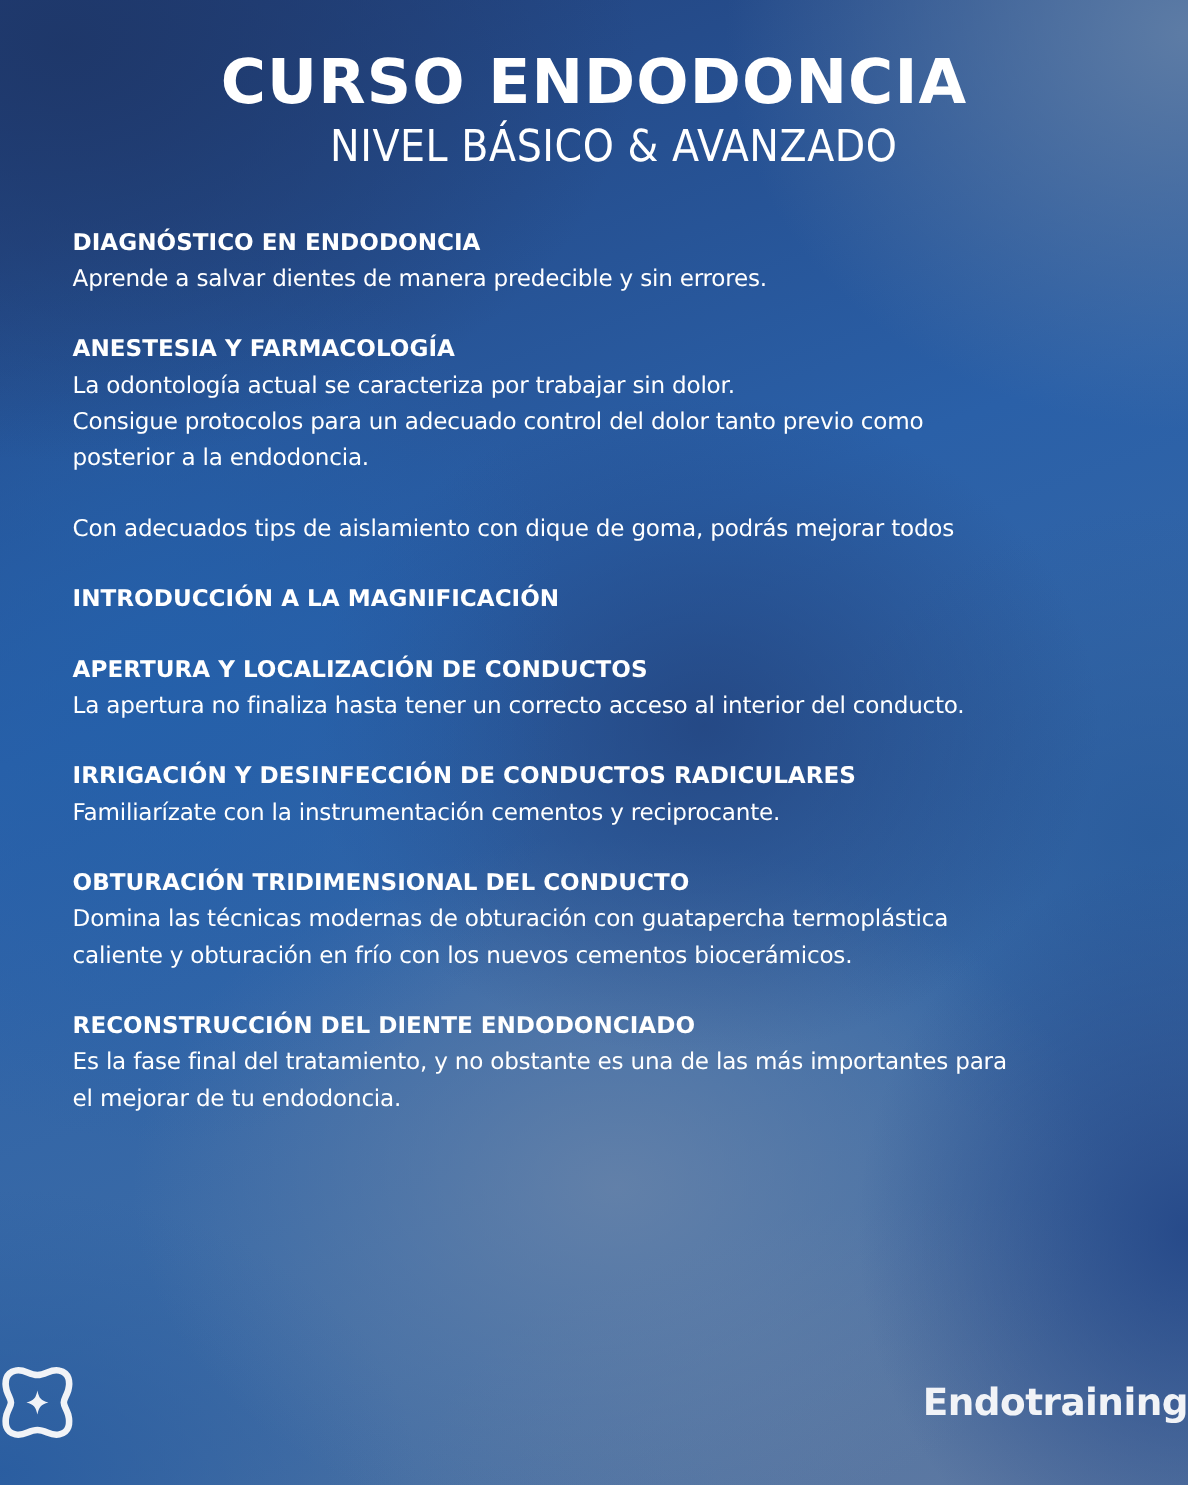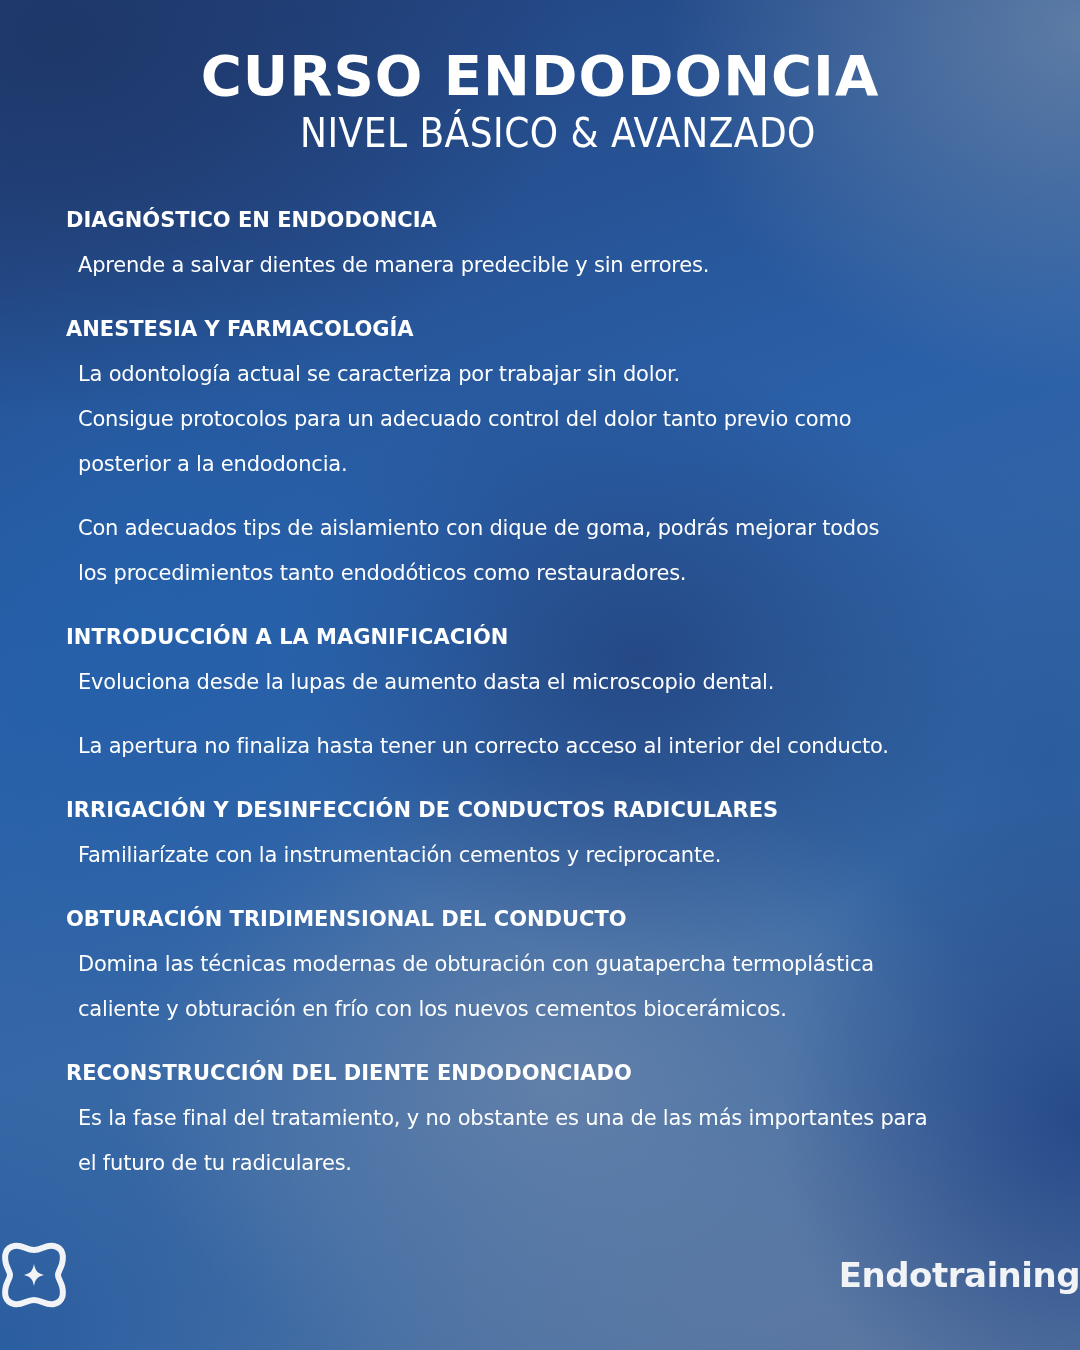--- a/index.html
+++ b/index.html
@@ -74,21 +74,21 @@
       font-size: 21px;
       line-height: 33px;
       letter-spacing: 0px;
       margin: 0;
     }
     .section-line {
       font-family: "DejaVu Sans", sans-serif;
       font-weight: normal;
       font-size: 21px;
       line-height: 33px;
-      margin: 12px;
+      margin: 0;
       white-space: nowrap;
       letter-spacing: -0.2px;
     }
     .logo {
       position: absolute;
       left: 0;
       right: 0;
       top: 1240px;
       display: flex;
       justify-content: space-between;
@@ -129,47 +129,46 @@
 
     <div class="section">
       <p class="section-heading">ANESTESIA Y FARMACOLOGÍA</p>
       <p class="section-line">La odontología actual se caracteriza por trabajar sin dolor.</p>
       <p class="section-line">Consigue protocolos para un adecuado control del dolor tanto previo como</p>
       <p class="section-line">posterior a la endodoncia.</p>
     </div>
 
     <div class="section">
       <p class="section-line">Con adecuados tips de aislamiento con dique de goma, podrás mejorar todos</p>
-      <p class="section-line">los procedimientos tanto endodóticos como restauradores.</p>
     </div>
 
     <div class="section">
       <p class="section-heading">INTRODUCCIÓN A LA MAGNIFICACIÓN</p>
-      <p class="section-line">Evoluciona desde la lupas de aumento dasta el microscopio dental.</p>
     </div>
 
     <div class="section">
+      <p class="section-heading">APERTURA Y LOCALIZACIÓN DE CONDUCTOS</p>
       <p class="section-line">La apertura no finaliza hasta tener un correcto acceso al interior del conducto.</p>
     </div>
 
     <div class="section">
       <p class="section-heading">IRRIGACIÓN Y DESINFECCIÓN DE CONDUCTOS RADICULARES</p>
       <p class="section-line">Familiarízate con la instrumentación cementos y reciprocante.</p>
     </div>
 
     <div class="section">
       <p class="section-heading">OBTURACIÓN TRIDIMENSIONAL DEL CONDUCTO</p>
       <p class="section-line">Domina las técnicas modernas de obturación con guatapercha termoplástica</p>
       <p class="section-line">caliente y obturación en frío con los nuevos cementos biocerámicos.</p>
     </div>
 
     <div class="section">
       <p class="section-heading">RECONSTRUCCIÓN DEL DIENTE ENDODONCIADO</p>
       <p class="section-line">Es la fase final del tratamiento, y no obstante es una de las más importantes para</p>
-      <p class="section-line">el futuro de tu radiculares.</p>
+      <p class="section-line">el mejorar de tu endodoncia.</p>
     </div>
 
   </div>
 
   <div class="logo">
     <svg class="logo-icon" viewBox="0 0 68 70" xmlns="http://www.w3.org/2000/svg">
       <path d="M14 6
                C 22 4, 26 10, 34 10
                C 42 10, 46 4, 54 6
                C 63 8, 64 16, 62 24

